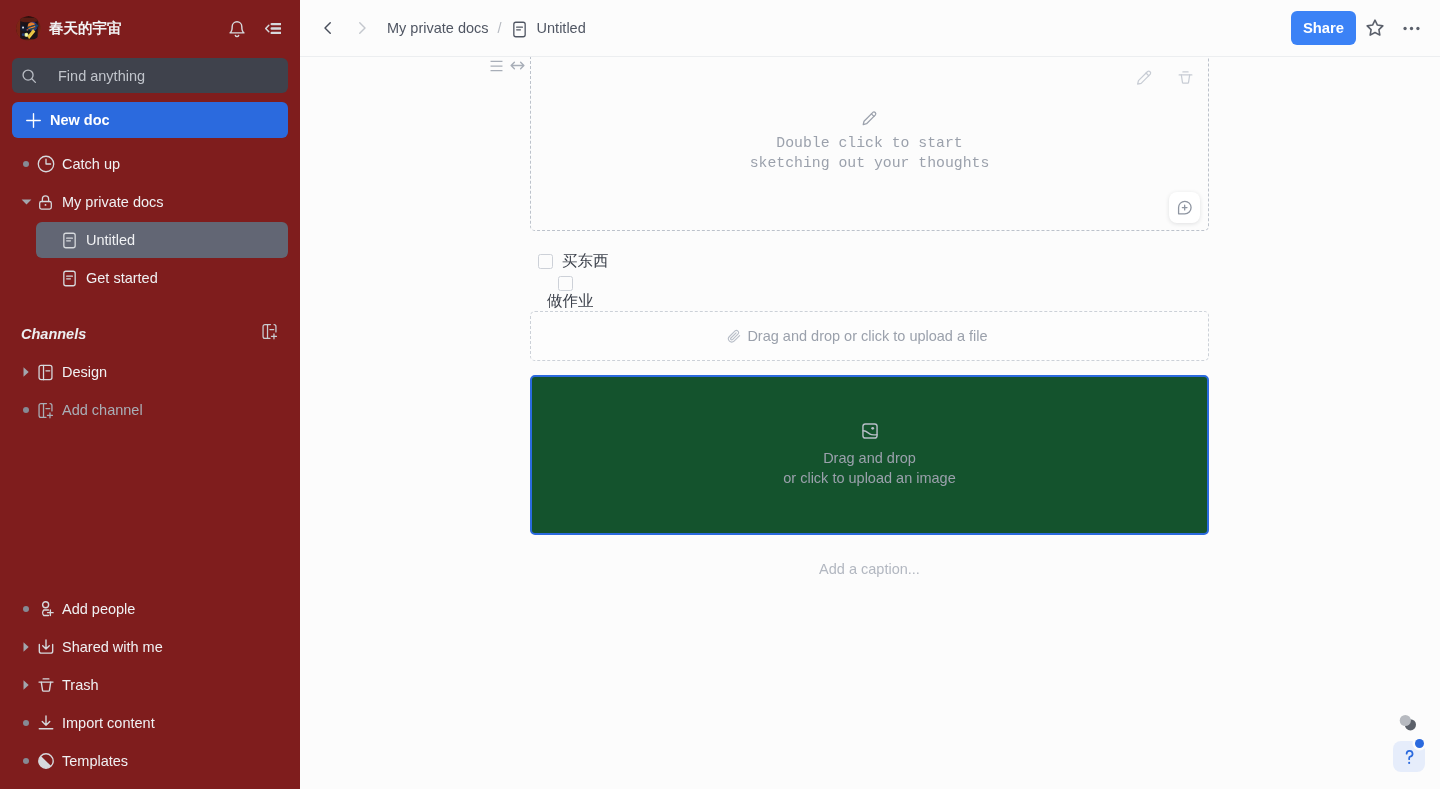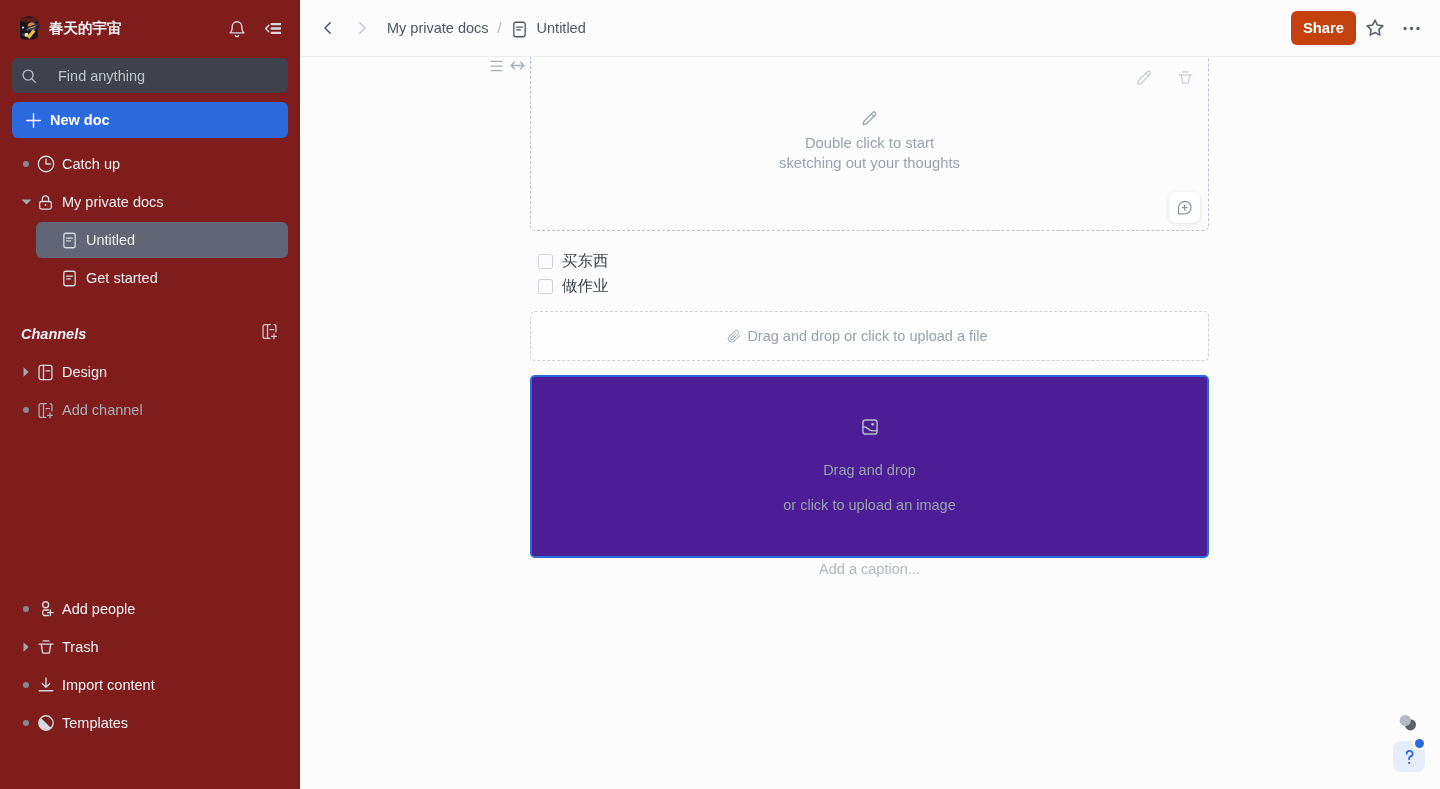--- a/index.html
+++ b/index.html
@@ -64,63 +64,63 @@
   .topbar { height:57px; border-bottom:1px solid #eceef0; display:flex; align-items:center; padding:0 14px 0 13px; flex:0 0 57px; }
   .nav-arrow { width:30px; height:30px; display:flex; align-items:center; justify-content:center; color:#474d5a; cursor:pointer;}
   .nav-arrow.fw { margin-left:4px; }
   .nav-arrow.dis { color:#c3c7cd; }
   .crumbs { display:flex; align-items:center; margin-left:10px; }
   .crumb { font-size:14.5px; color:#505663; cursor:pointer; }
   .crumb-sep { color:#b6bac1; margin:0 9px; font-size:14.5px;}
   .crumb-doc { display:flex; align-items:center; gap:9px; font-size:14.5px; color:#505663; cursor:pointer;}
   .cd-icon { display:flex; position:relative; top:1px; }
   .topbar-right { margin-left:auto; display:flex; align-items:center; gap:0; }
-  .share-btn { background:#c2410c; color:#fff; font-size:14.8px; font-weight:700; border-radius:6px; height:34px; width:65px; justify-content:center; display:flex; align-items:center; cursor:pointer; margin-right:4px; }
+  .share-btn { background:#3b82f6; color:#fff; font-size:14.8px; font-weight:700; border-radius:6px; height:34px; width:65px; justify-content:center; display:flex; align-items:center; cursor:pointer; margin-right:4px; }
   .icon-btn { width:30px; height:30px; display:flex; align-items:center; justify-content:center; color:#5b606b; cursor:pointer; }
   .icon-btn + .icon-btn { margin-left:6px; }
 
   .doc { flex:1; position:relative; overflow:hidden; }
   .page { width:680px; margin:0 auto; position:relative; height:100%; }
 
   .blk-handles { position:absolute; left:-40px; top:0px; display:flex; align-items:center; gap:6px; color:#a8aeb8; }
   .bh { display:flex; cursor:pointer; }
 
   .sketch {
     position:absolute; left:0; top:-46px; width:679px; height:220px;
     border:1px dashed #bcc2cb; border-radius:5px; background:#fcfcfc;
   }
   .sk-actions { position:absolute; right:14px; top:57px; display:flex; gap:24px; color:#c7ccd4; }
   .sk-act { display:flex; cursor:pointer; }
-  .sk-center { position:absolute; left:0; right:0; top:97px; text-align:center; color:#9ba1ac; }
+  .sk-center { position:absolute; left:0; right:0; top:97px; text-align:center; color:#9ba1ac;font-family:Liberation Mono, monospace; }
   .sk-ico { display:block; margin:0 auto 5px; width:19px; height:19px; color:#9ba1ac; }
   .sk-t { font-size:14.8px; line-height:20px; color:#9ba1ac; }
   .sk-comment {
     position:absolute; right:8px; top:180px; width:31px; height:31px; border-radius:8px;
     background:#fff; box-shadow:0 1px 4px rgba(30,35,50,.13); display:flex; align-items:center; justify-content:center;
     color:#8e95a1; cursor:pointer;
   }
 
   .todo { position:absolute; left:8px; display:flex; align-items:center; }
   .todo.t1 { top:194px; }
-  .todo.t2 { top:219px; }
+  .todo.t2 { top:219px;flex-direction:column; }
   .cb { width:15px; height:15px; border:1.3px solid #cdd1d8; border-radius:2.5px; display:block; flex:0 0 15px; cursor:pointer; }
   .todo-label { font-size:15.5px; color:#3c414b; margin-left:9px; }
 
   .fileblk {
     position:absolute; left:0; top:254px; width:679px; height:50px;
     border:1px dashed #ccd1d8; border-radius:5px;
     display:flex; align-items:center; justify-content:center; cursor:pointer; background:#fdfdfd; padding-right:25px;
   }
   .fb-ico { display:flex; color:#b8bec8; margin-right:5px; width:16px; justify-content:center; }
   .fb-t { font-size:14.5px; color:#9ba1ac; }
 
   .imgblk {
-    position:absolute; left:0; top:318px; width:679px; height:183px;
-    border:2px solid #2b6ade; border-radius:5px; background:#4c1d95;
-    display:flex; flex-direction:column; align-items:center; justify-content:center; cursor:pointer;gap:16px;
+    position:absolute; left:0; top:318px; width:679px; height:160px;
+    border:2px solid #2b6ade; border-radius:5px; background:#14532d;
+    display:flex; flex-direction:column; align-items:center; justify-content:center; cursor:pointer;
   }
   .ib-ico { display:flex; color:#b8bec8; margin-bottom:9px; }
   .ib-t { font-size:14.5px; line-height:19.5px; color:#9ba1ac; }
   .caption { position:absolute; left:0; top:504px; width:679px; text-align:center; font-size:14.5px; color:#b2b7c0; cursor:text; }
 
   .cursor-dot { position:absolute; left:1098px; top:656px; }
   .help-btn {
     position:absolute; left:1093px; top:684px; width:32px; height:31px; border-radius:8px;
     background:#e6edfb; display:flex; align-items:center; justify-content:center; cursor:pointer;
   }
@@ -303,20 +303,34 @@
         <span class="nicon">
           <svg width="18" height="18" viewBox="0 0 24 24" fill="none" stroke="currentColor" stroke-width="1.85" stroke-linecap="round" stroke-linejoin="round">
             <circle cx="11.5" cy="6.3" r="4"></circle>
             <path d="M15.2 13.4H9.1a5.2 5.2 0 0 0 0 7.3h6.1"></path>
             <path d="M17.8 13.2v7.4M14.1 16.9h7.4"></path>
           </svg>
         </span>
         <span class="nlabel">Add people</span>
       </div>
 
+      <div class="navitem">
+        <span class="tw">
+          <svg width="12" height="12" viewBox="0 0 12 12">
+              <path d="M2.5 1.2v9.6L7.7 6z" fill="currentColor"></path>
+            </svg>
+        </span>
+        <span class="nicon">
+          <svg width="18" height="18" viewBox="0 0 24 24" fill="none" stroke="currentColor" stroke-width="1.85" stroke-linecap="round" stroke-linejoin="round">
+            <path d="M3.1 8.6v9a2.6 2.6 0 0 0 2.6 2.6h12.6a2.6 2.6 0 0 0 2.6-2.6v-9"></path>
+            <path d="M12 2.6v11.5M7.6 10.2 12 14.6l4.4-4.4"></path>
+          </svg>
+        </span>
+        <span class="nlabel">Shared with me</span>
+      </div>
 
       <div class="navitem">
         <span class="tw">
           <svg width="12" height="12" viewBox="0 0 12 12">
               <path d="M2.5 1.2v9.6L7.7 6z" fill="currentColor"></path>
             </svg>
         </span>
         <span class="nicon">
           <svg width="18" height="18" viewBox="0 0 24 24" fill="none" stroke="currentColor" stroke-width="1.85" stroke-linecap="round" stroke-linejoin="round">
             <path d="M8.2 3.9h7.6"></path>

